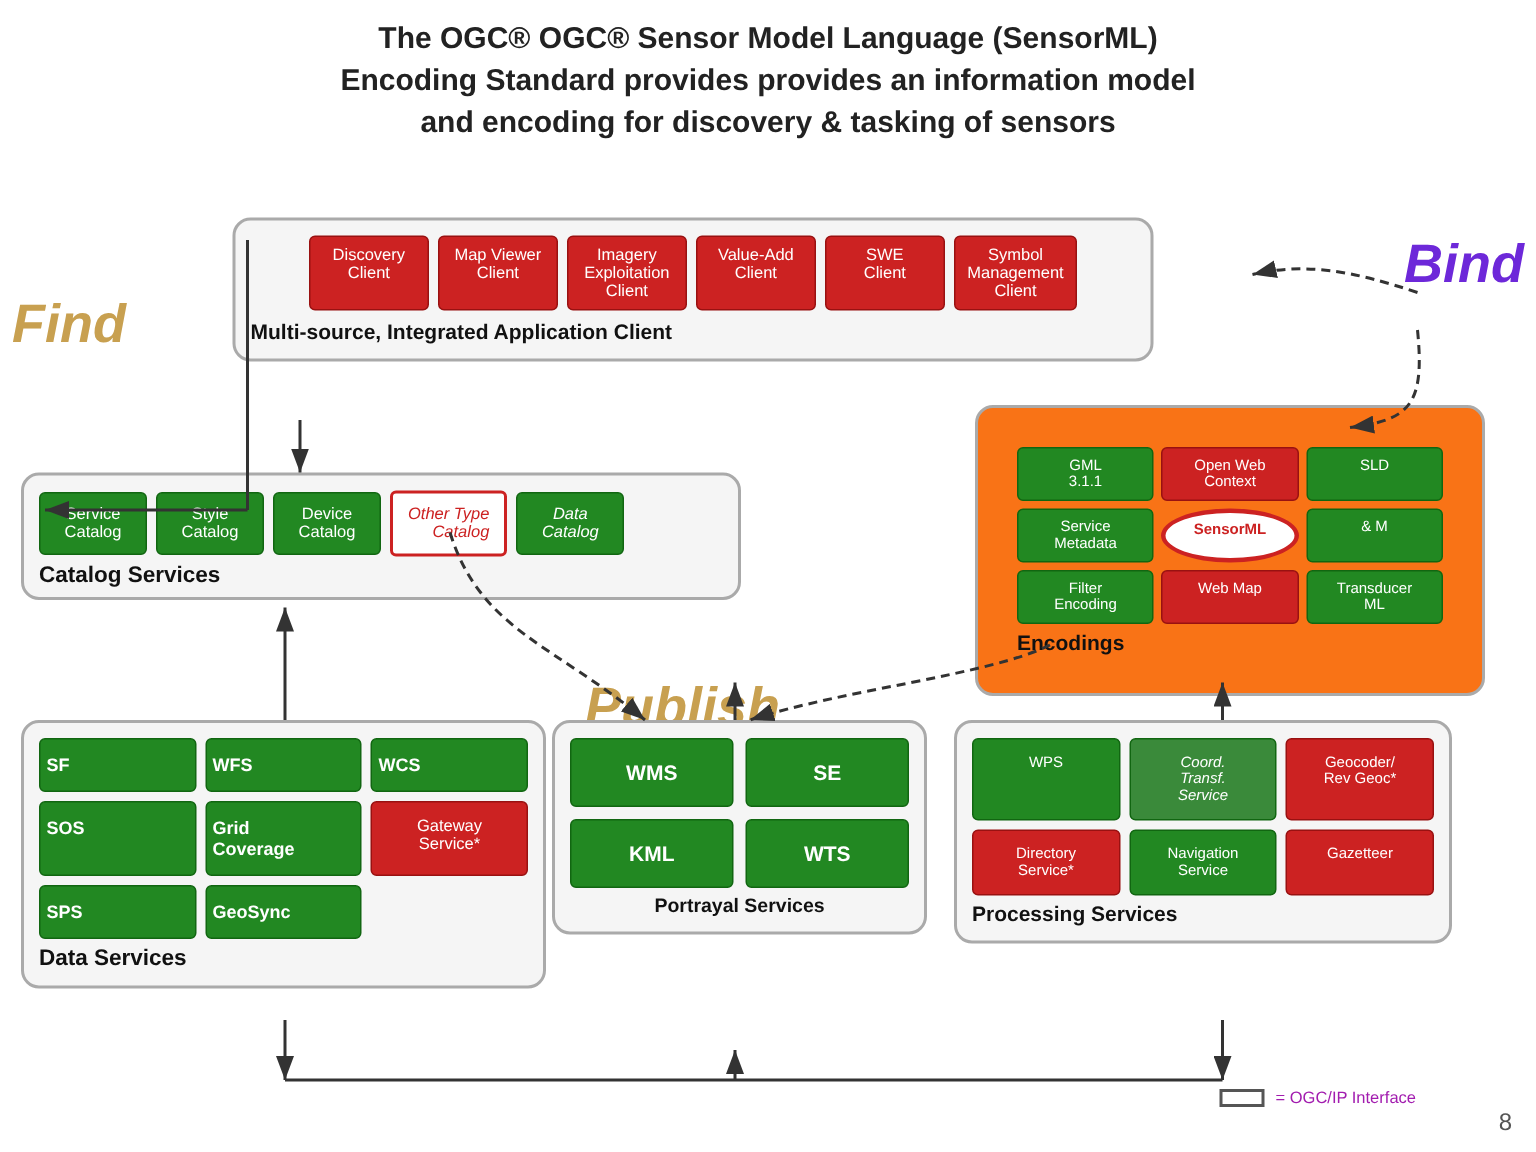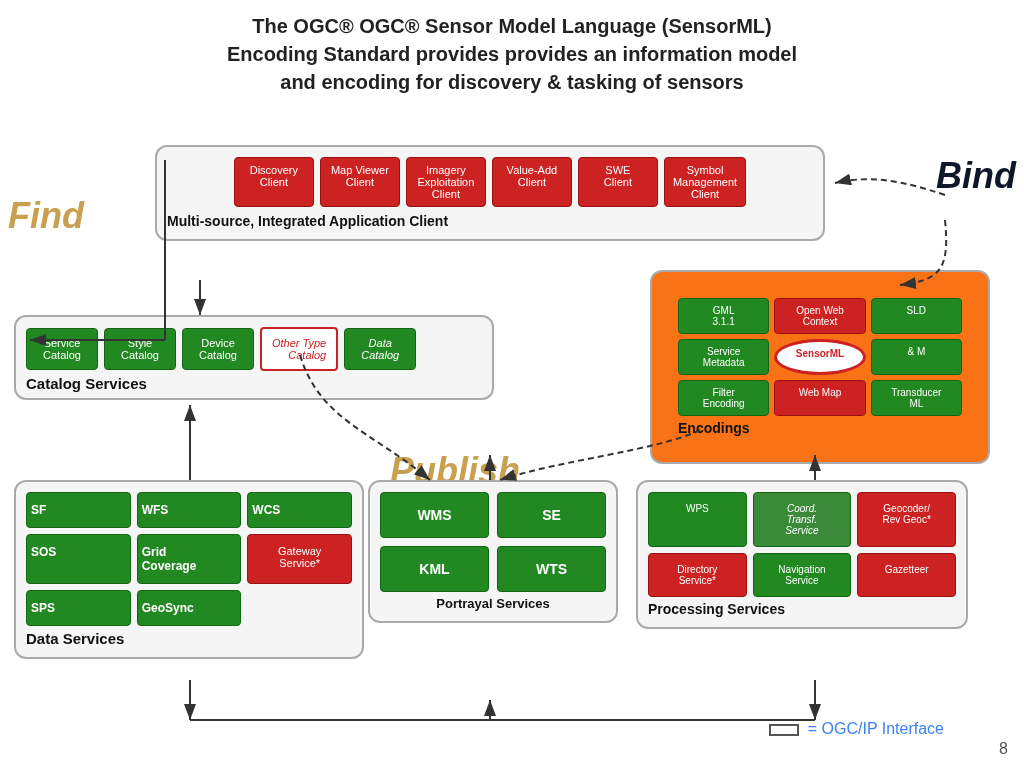--- a/index.html
+++ b/index.html
@@ -29,40 +29,40 @@
       font-size: 36px;
       color: #c8a050;
       font-style: italic;
       font-weight: bold;
     }
     .bind-label {
       position: absolute;
       right: 8px;
       top: 155px;
       font-size: 36px;
-      color: #0f172a;
+      color: #6d28d9;
       font-style: italic;
       font-weight: bold;
     }
     .publish-label {
       position: absolute;
       left: 390px;
       top: 450px;
       font-size: 36px;
       color: #c8a050;
       font-style: italic;
       font-weight: bold;
     }
 
     
     .app-client-box {
       position: absolute;
       left: 155px;
       top: 145px;
-      width: 670px;
+      width: 614px;
       border: 2px solid #aaa;
       border-radius: 12px;
       background: #f5f5f5;
       padding: 10px;
     }
     .app-client-label {
       text-align: left;
       font-weight: bold;
       font-size: 14px;
       margin-top: 6px;
@@ -334,22 +334,22 @@
       right: 16px;
       bottom: 10px;
       font-size: 16px;
       color: #555;
     }
 
     .ogc-ip-label {
       position: absolute;
       right: 80px;
       bottom: 30px;
-      font-size: 16px;
-      color: #3b82f6;
+      font-size: 11px;
+      color: #a21caf;
       padding-left: 32px;
     }
   </style>
 </head>
 <body>
 
 <div class="main-title">
   <span>The OGC® OGC® Sensor Model Language (SensorML)</span><br>
   <span>Encoding Standard provides provides an information model</span><br>
   <span>and encoding for discovery &amp; tasking of sensors</span>

